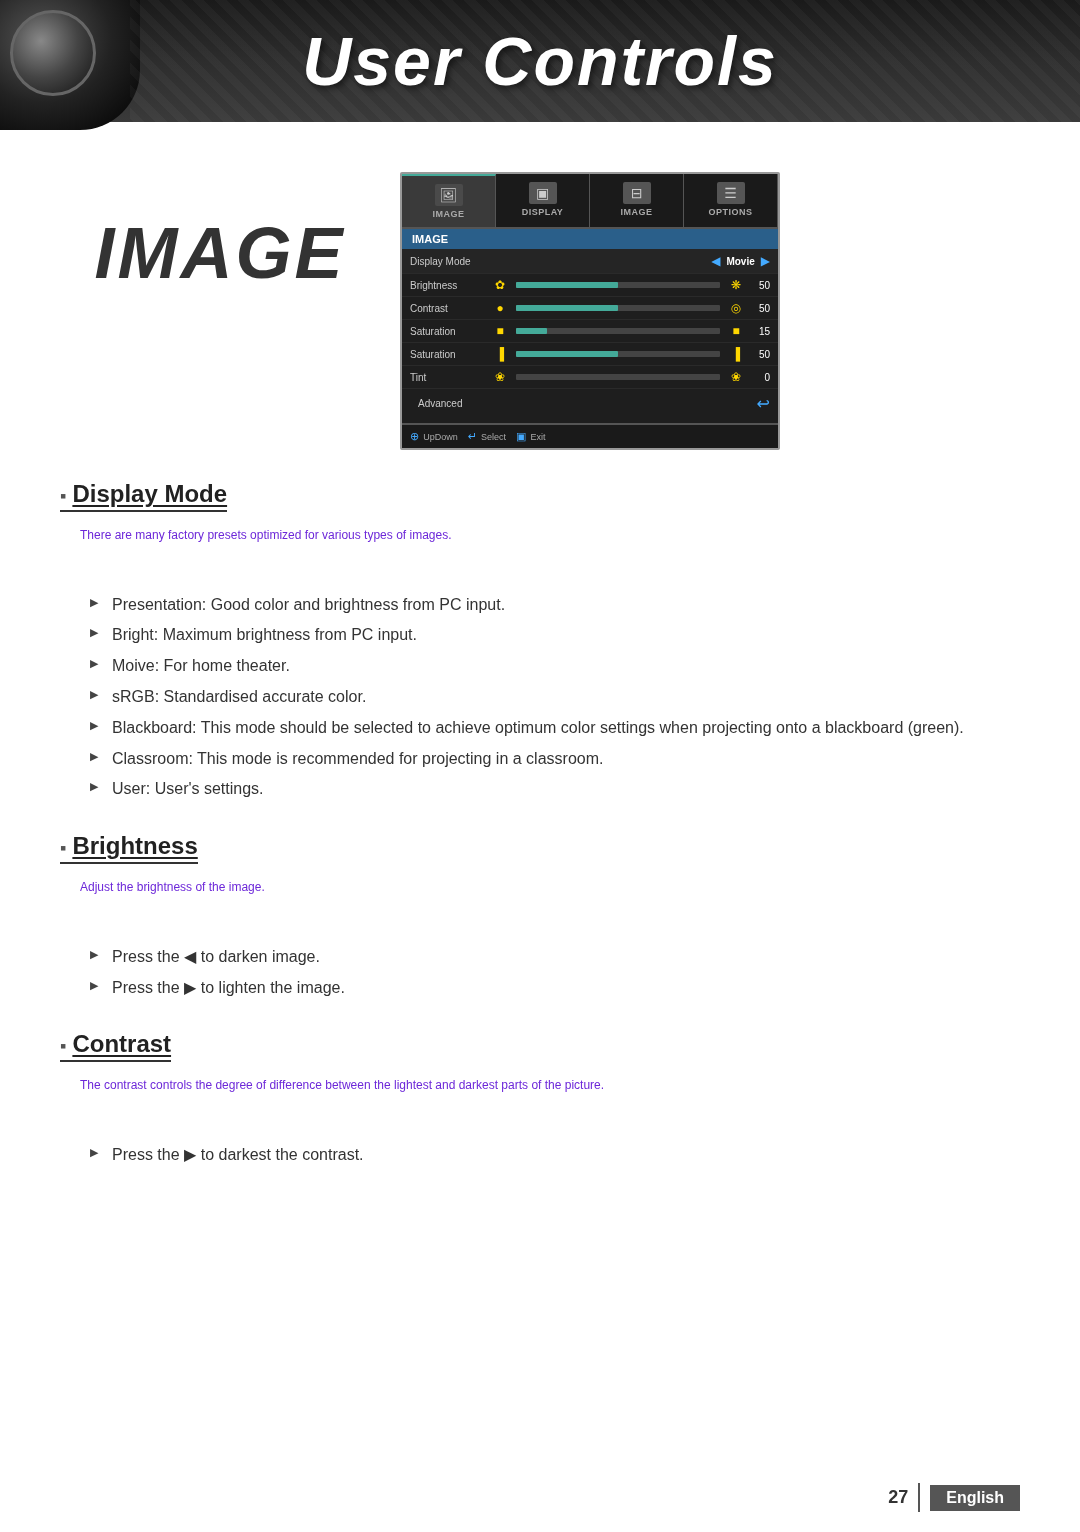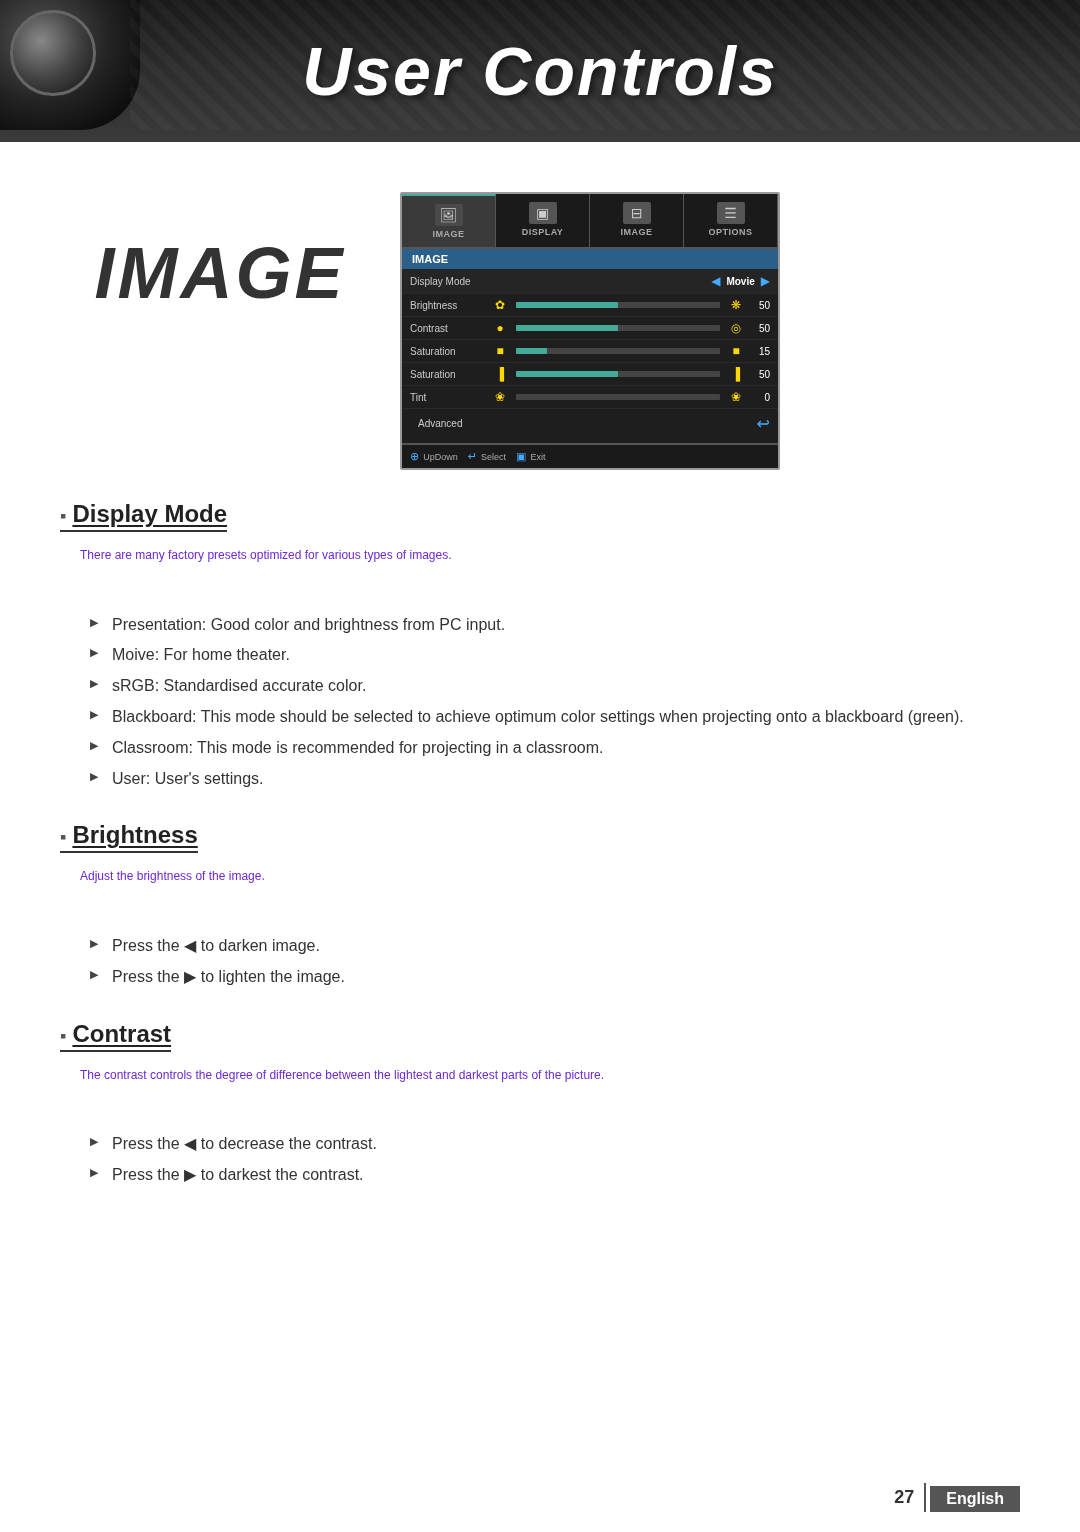--- a/index.html
+++ b/index.html
@@ -9,21 +9,21 @@
       min-height: 1532px;
       background: #ffffff;
       font-family: Arial, Helvetica, sans-serif;
       position: relative;
       overflow-x: hidden;
     }
 
     
     .header {
       width: 100%;
-      height: 142px;
+      height: 122px;
       background: linear-gradient(to bottom, #1a1a1a, #2d2d2d, #3a3a3a);
       position: relative;
       display: flex;
       align-items: center;
       justify-content: center;
     }
 
     .header-lens {
       position: absolute;
       left: 0;
@@ -357,22 +357,22 @@
       font-size: 11px;
       color: #444;
     }
 
     
     .page-footer {
       position: absolute;
       bottom: 20px;
       right: 60px;
       display: flex;
-      align-items: flex-end;
-      gap: 4px;
+      align-items: center;
+      gap: 10px;
     }
 
     .page-number {
       font-size: 18px;
       color: #333;
       font-weight: bold;
       padding: 4px 10px;
       border-right: 2px solid #555;
     }
 
@@ -512,20 +512,21 @@
 
   <div class="section-heading">
     <span class="section-heading-line">
       <span class="section-icon">▪</span>
       <span class="section-title underline-heading">Display Mode</span>
     </span>
   </div>
   <p class="section-body">There are many factory presets optimized for various types of images.</p>
   <ul class="bullet-list">
     <li>Presentation: Good color and brightness from PC input.</li>
+    <li>Bright: Maximum brightness from PC input.</li>
     <li>Moive: For home theater.</li>
     <li>sRGB: Standardised accurate color.</li>
     <li>Blackboard: This mode should be selected to achieve optimum color settings when projecting onto a blackboard (green).</li>
     <li>Classroom: This mode is recommended for projecting in a classroom.</li>
     <li>User: User's settings.</li>
   </ul>
 
   <div class="section-heading">
     <span class="section-heading-line">
       <span class="section-icon">▪</span>
@@ -539,21 +540,20 @@
   </ul>
 
   <div class="section-heading">
     <span class="section-heading-line">
       <span class="section-icon">▪</span>
       <span class="section-title underline-heading">Contrast</span>
     </span>
   </div>
   <p class="section-body">The contrast controls the degree of difference between the lightest and darkest parts of the picture.</p>
   <ul class="bullet-list">
-    <li>Press the ◀ to decrease the contrast.</li>
     <li>Press the ▶ to darkest the contrast.</li>
   </ul>
 
 </div>
 
 <div class="page-footer">
   <span class="page-number">27</span>
   <span class="page-lang">English</span>
 </div>
 

